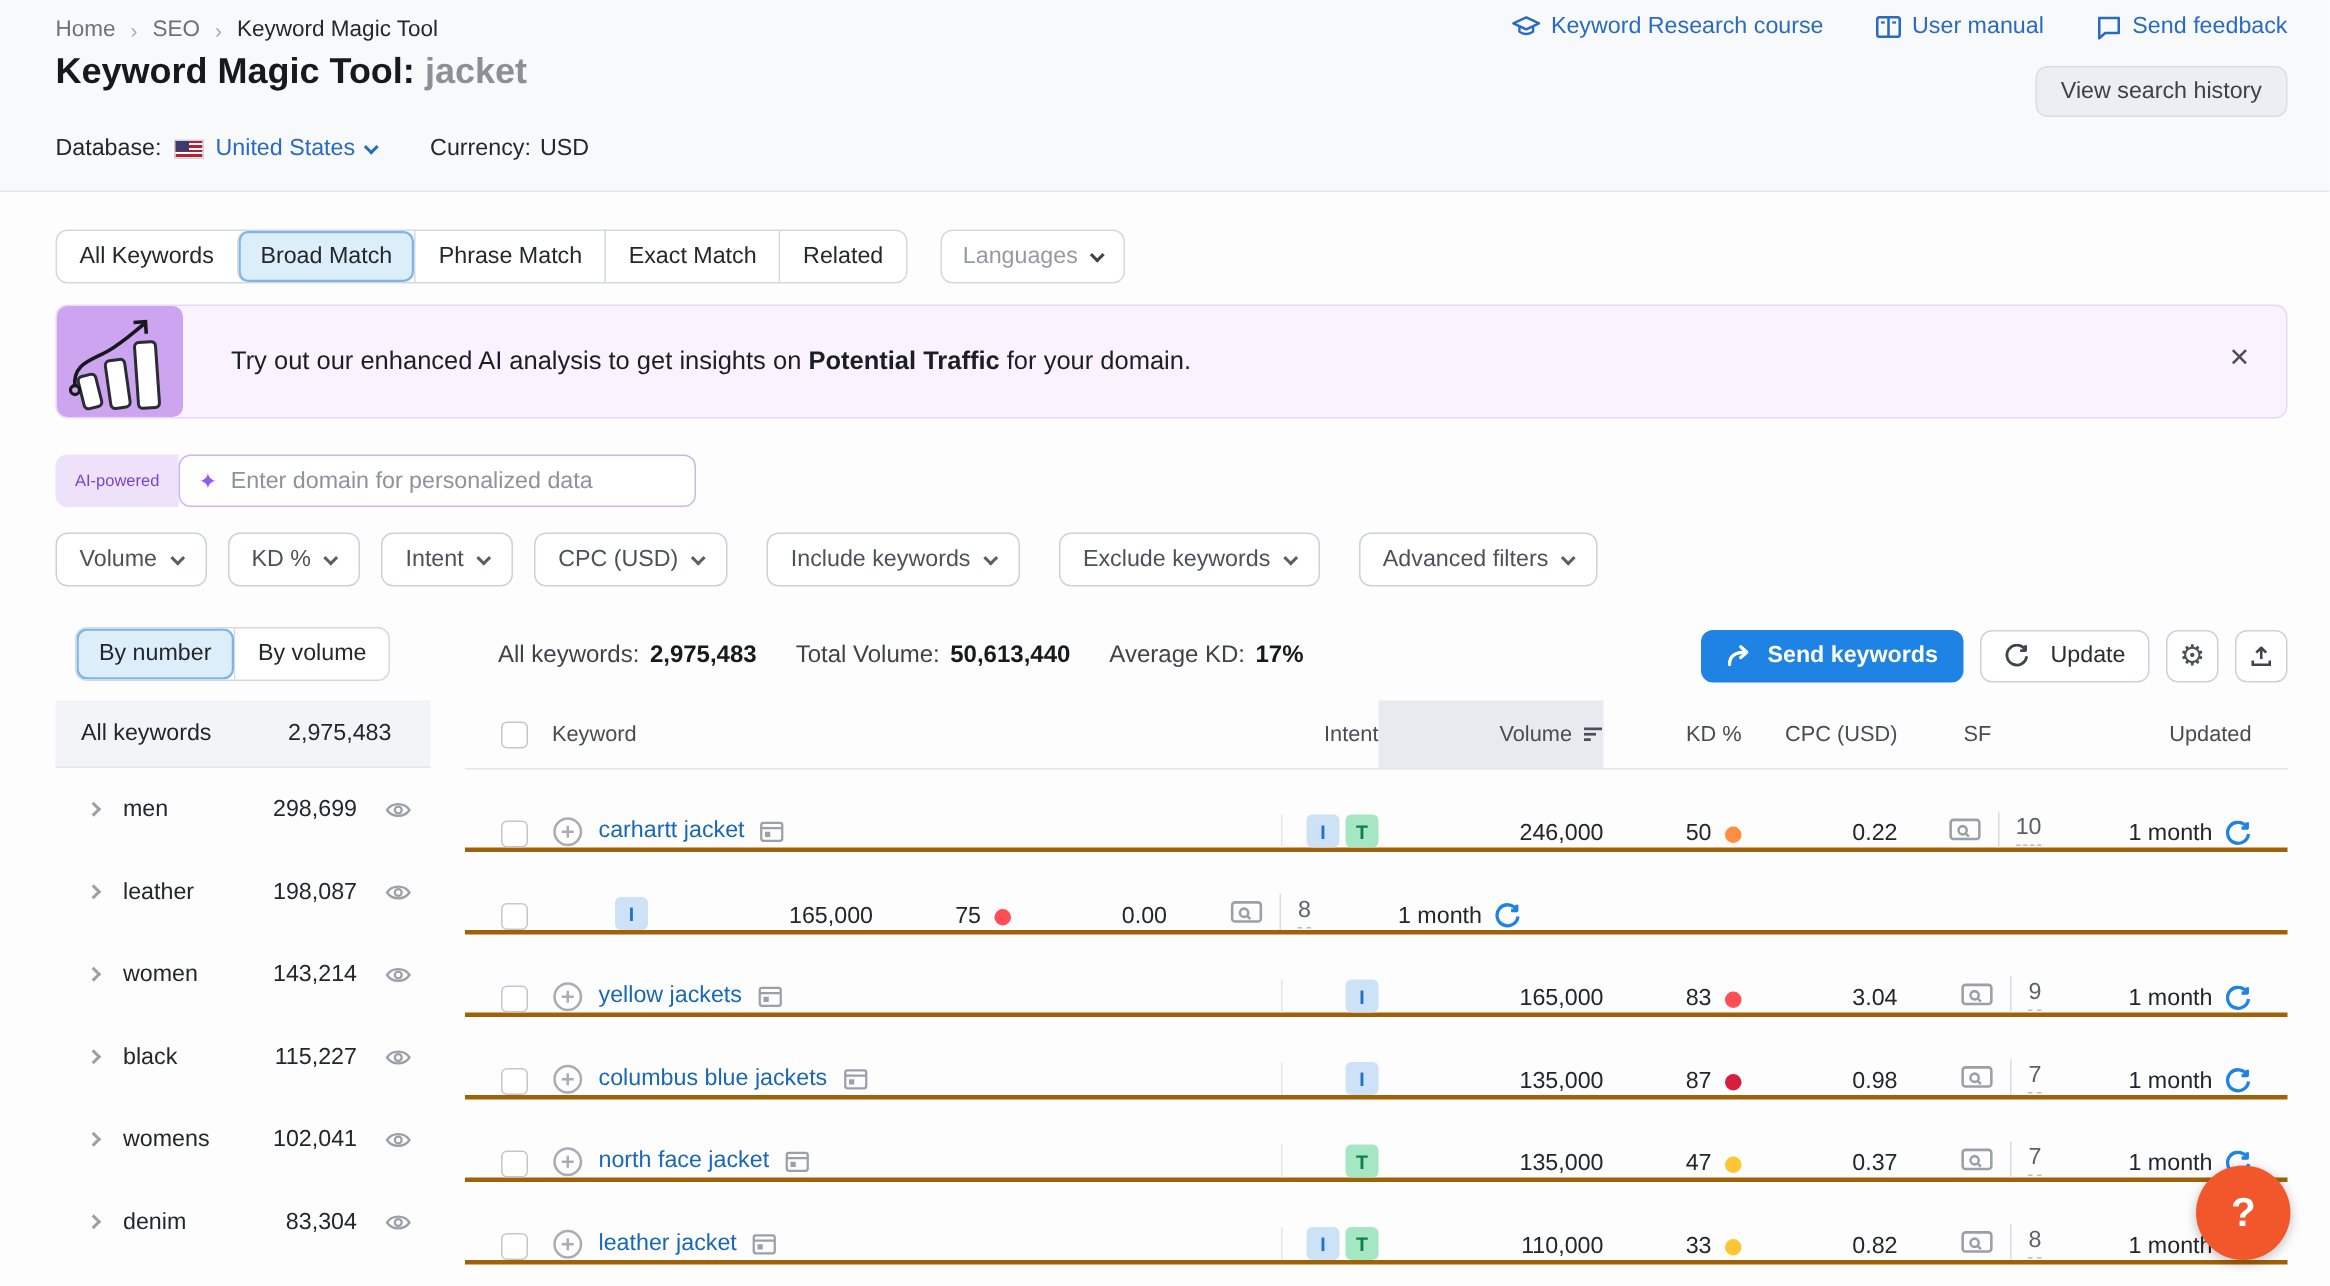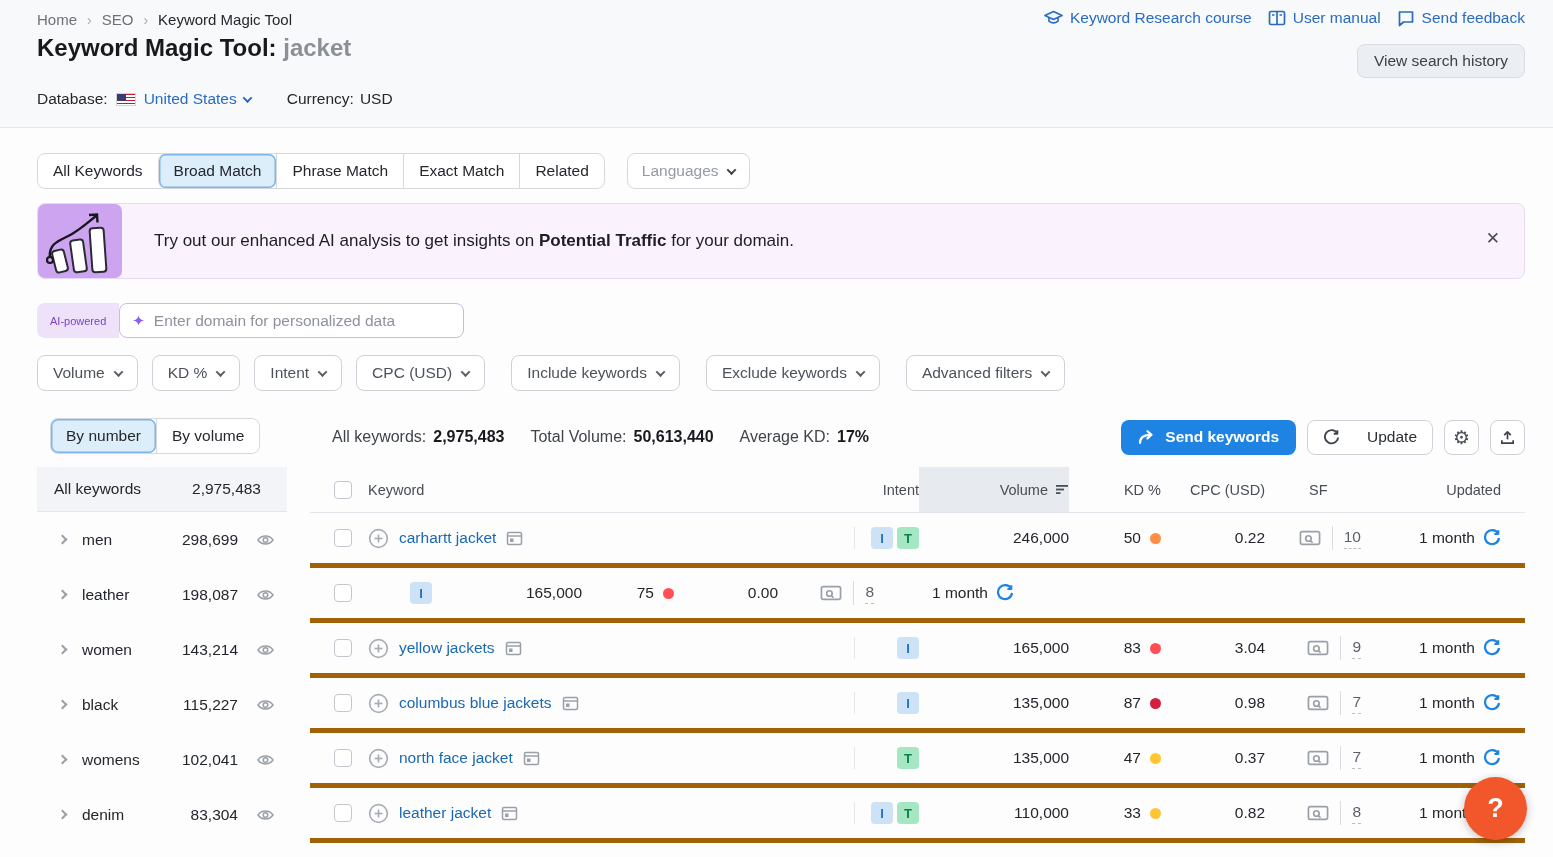--- a/index.html
+++ b/index.html
@@ -7,21 +7,21 @@
   body { font-family:"Liberation Sans", sans-serif; background:#fdfdfe; position:relative; color:#23262b; }
 
   .top-strip { position:absolute; left:0; top:0; width:100%; height:128px; background:#f8f9fb; border-bottom:1px solid #e4e7ea; }
 
   
   .breadcrumb { position:absolute; left:37px; top:11px; display:flex; align-items:center; gap:10px; font-size:15px; color:#6d7178; }
   .breadcrumb .sep { color:#a6aab1; font-size:14px; }
   .breadcrumb .crumb-last { color:#24272c; }
 
   
-  .top-links { position:absolute; right:28px; top:9px; display:flex; align-items:flex-start; gap:16px; }
+  .top-links { position:absolute; right:28px; top:9px; display:flex; align-items:flex-start; gap:34px; }
   .top-link { display:flex; align-items:center; gap:7px; color:#2a6bbf; font-size:15.5px; cursor:pointer; }
 
   .page-title { position:absolute; left:37px; top:34px; font-size:24px; font-weight:bold; color:#17191d; }
   .page-title .query { color:#8b8f97; font-weight:bold; }
 
   .view-history { position:absolute; right:28px; top:44px; background:#ebeef2; border:1px solid #d9dde2; border-radius:8px; padding:7px 16px; font-size:15.5px; color:#3d4148; cursor:pointer; }
 
   .meta-row { position:absolute; left:37px; top:90px; display:flex; align-items:center; gap:8px; font-size:15.5px; }
   .meta-label { color:#24272c; }
   .flag { position:relative; width:20px; height:13px; background:repeating-linear-gradient(to bottom,#b22234 0 1.5px,#fff 1.5px 3px); border:0.5px solid #d0d3d8; display:inline-block; }
@@ -71,27 +71,27 @@
   .eye { margin-left:6px; display:flex; }
 
   
   .main { position:absolute; left:310px; top:418px; width:1215px; }
   .main-top { height:38px; display:flex; align-items:center; }
   .stats { display:flex; gap:26px; margin-left:22px; font-size:16px; color:#3f434a; }
   .stat { display:flex; gap:7px; }
   .stat b { color:#17191d; }
   .actions { margin-left:auto; display:flex; gap:11px; align-items:center; }
   .btn-send { display:flex; align-items:center; gap:9px; background:#1f83e3; color:#fff; font-size:15.5px; font-weight:bold; border:none; border-radius:8px; padding:0 17px; height:35px; cursor:pointer; }
-  .btn-update { display:flex; align-items:center; gap:27px; background:#fff; border:1px solid #ced2d8; border-radius:8px; padding:0 15px; height:35px; font-size:15.5px; color:#2a2d33; cursor:pointer; }
+  .btn-update { display:flex; align-items:center; gap:14px; background:#fff; border:1px solid #ced2d8; border-radius:8px; padding:0 15px; height:35px; font-size:15.5px; color:#2a2d33; cursor:pointer; }
   .btn-icon { width:35px; height:35px; background:#fff; border:1px solid #ced2d8; border-radius:8px; display:flex; align-items:center; justify-content:center; cursor:pointer; color:#4b5058; }
   .gear-glyph { font-size:19px; line-height:1; }
 
   
   .thead { margin-top:11px; height:46px; display:flex; align-items:stretch; border-bottom:1px solid #e2e5e9; font-size:14.5px; color:#484d54; }
-  .trow { height:55px; display:flex; align-items:center; border-bottom:5px solid #a16207; font-size:15.5px; }
+  .trow { height:55px; display:flex; align-items:flex-end; border-bottom:3px solid #a16207; font-size:15.5px; }
   .cell { display:flex; align-items:center; }
   .col-check { padding-left:24px; width:58px; }
   .col-keyword { flex:1; gap:10px; }
   .kdiv { margin-left:auto; width:1px; height:22px; background:#e3e6ea; }
   .col-intent { width:64px; justify-content:flex-end; gap:4px; }
   .col-volume { width:150px; justify-content:flex-end; }
   .col-kd { width:92px; justify-content:flex-end; gap:9px; }
   .col-cpc { width:104px; justify-content:flex-end; }
   .col-sf { width:96px; justify-content:flex-end; gap:11px; }
   .col-upd { width:164px; justify-content:flex-end; gap:8px; padding-right:24px; }

